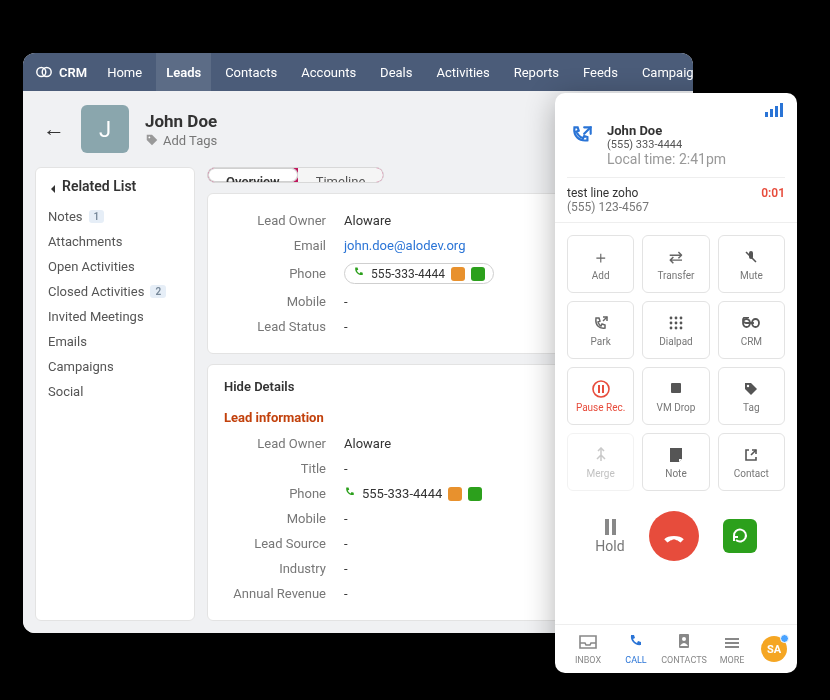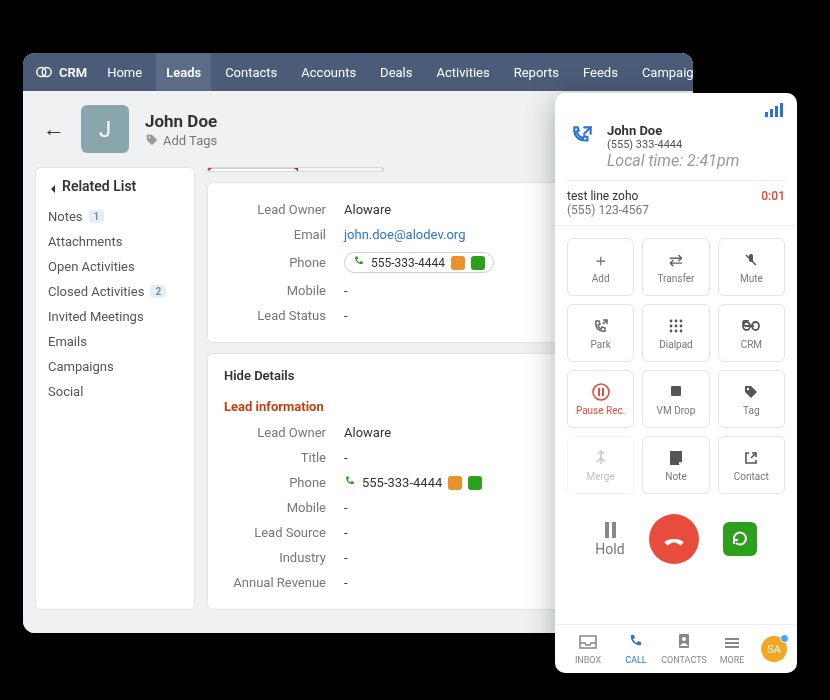--- a/index.html
+++ b/index.html
@@ -35,21 +35,21 @@
   }
   .back-arrow { font-size:22px; cursor:pointer; color:#333;}
   .avatar {
     width:48px; height:48px; background:#8aa6ad; color:#fff; border-radius:6px;
     display:flex; align-items:center; justify-content:center; font-size:22px;
   }
   .lead-title { font-size:17px; font-weight:700; color:#333;}
   .add-tags { display:flex; align-items:center; gap:4px; color:#777; font-size:13px; margin-top:2px;text-align:right;}
   .tag-icon { width:14px; height:14px; }
 
-  .crm-columns { display:flex; flex:1; gap:12px; padding: 0 12px 23px 12px; overflow:hidden;}
+  .crm-columns { display:flex; flex:1; gap:12px; padding: 0 12px 12px 12px; overflow:hidden;}
   .sidebar {
     width: 160px; background:#fff; border:1px solid #e3e3e3; border-radius:6px;
     padding:10px 12px; font-size:13px;
   }
   .sidebar-title { display:flex; align-items:center; gap:4px; font-weight:600; color:#333; margin-bottom:10px; font-size:14px;}
   .chev-left { width:10px; height:10px; display:inline-block;}
   .sidebar-item { padding:5px 0; color:#555; cursor:pointer; display:flex; align-items:center; gap:6px;}
   .badge-count { background:#e6eef7; color:#4a6; font-size:10px; border-radius:3px; padding:1px 5px; font-weight:600;}
   .badge-count.gray { color:#789;}
 
@@ -92,21 +92,21 @@
     overflow:hidden;
   }
   .dialer-top { padding:10px 12px 8px 12px; border-bottom:1px solid #eee;}
   .signal { display:flex; justify-content:flex-end; gap:2px; height:14px; align-items:flex-end; padding-right:2px;}
   .bar { width:3px; background:#2a74d6;}
   .bar.b1{height:5px}.bar.b2{height:8px}.bar.b3{height:11px}.bar.b4{height:14px}
   .caller-row { display:flex; gap:10px; padding:6px 0 10px 0; border-bottom:1px solid #eee;}
   .call-icon { width:30px; display:flex; align-items:flex-start; justify-content:center; color:#2a74d6; }
   .caller-name { font-size:13px; font-weight:700; color:#333;}
   .caller-phone { font-size:11px; color:#555;}
-  .caller-local { font-size:16px; color:#999;font-style:italic;}
+  .caller-local { font-size:14px; color:#999;}
   .line-row { display:flex; justify-content:space-between; align-items:flex-start; padding-top:8px;}
   .line-name { font-size:12px; color:#333;}
   .line-phone { font-size:12px; color:#777;}
   .timer { font-size:12px; color:#e74c3c; font-weight:600;}
 
   .dialer-grid {
     display:grid; grid-template-columns: repeat(3, 1fr);
     gap:8px; padding:12px;
   }
   .dbtn {
@@ -134,21 +134,21 @@
   .dialer-footer {
     margin-top:auto; border-top:1px solid #eee; display:flex; align-items:center;
     padding:8px 10px; gap:2px;
   }
   .ftab { flex:1; display:flex; flex-direction:column; align-items:center; font-size:9px; color:#888; cursor:pointer; gap:2px;}
   .ftab .fi { font-size:16px; color:#888;}
   .ftab.active { color:#2a74d6; }
   .ftab.active .fi { color:#2a74d6; }
   .agent-avatar {
     width:26px; height:26px; border-radius:50%; background:#f5a623; color:#fff;
-    display:flex; align-items:center; justify-content:center; font-size:11px; font-weight:400;
+    display:flex; align-items:center; justify-content:center; font-size:11px; font-weight:700;
     position:relative; margin-left:4px;
   }
   .agent-avatar::after {
     content:""; position:absolute; top:-2px; right:-2px; width:7px; height:7px;
     border-radius:50%; background:#4aa3ff; border:1.5px solid #fff;
   }
 </style>
 </head>
 <body>
 

